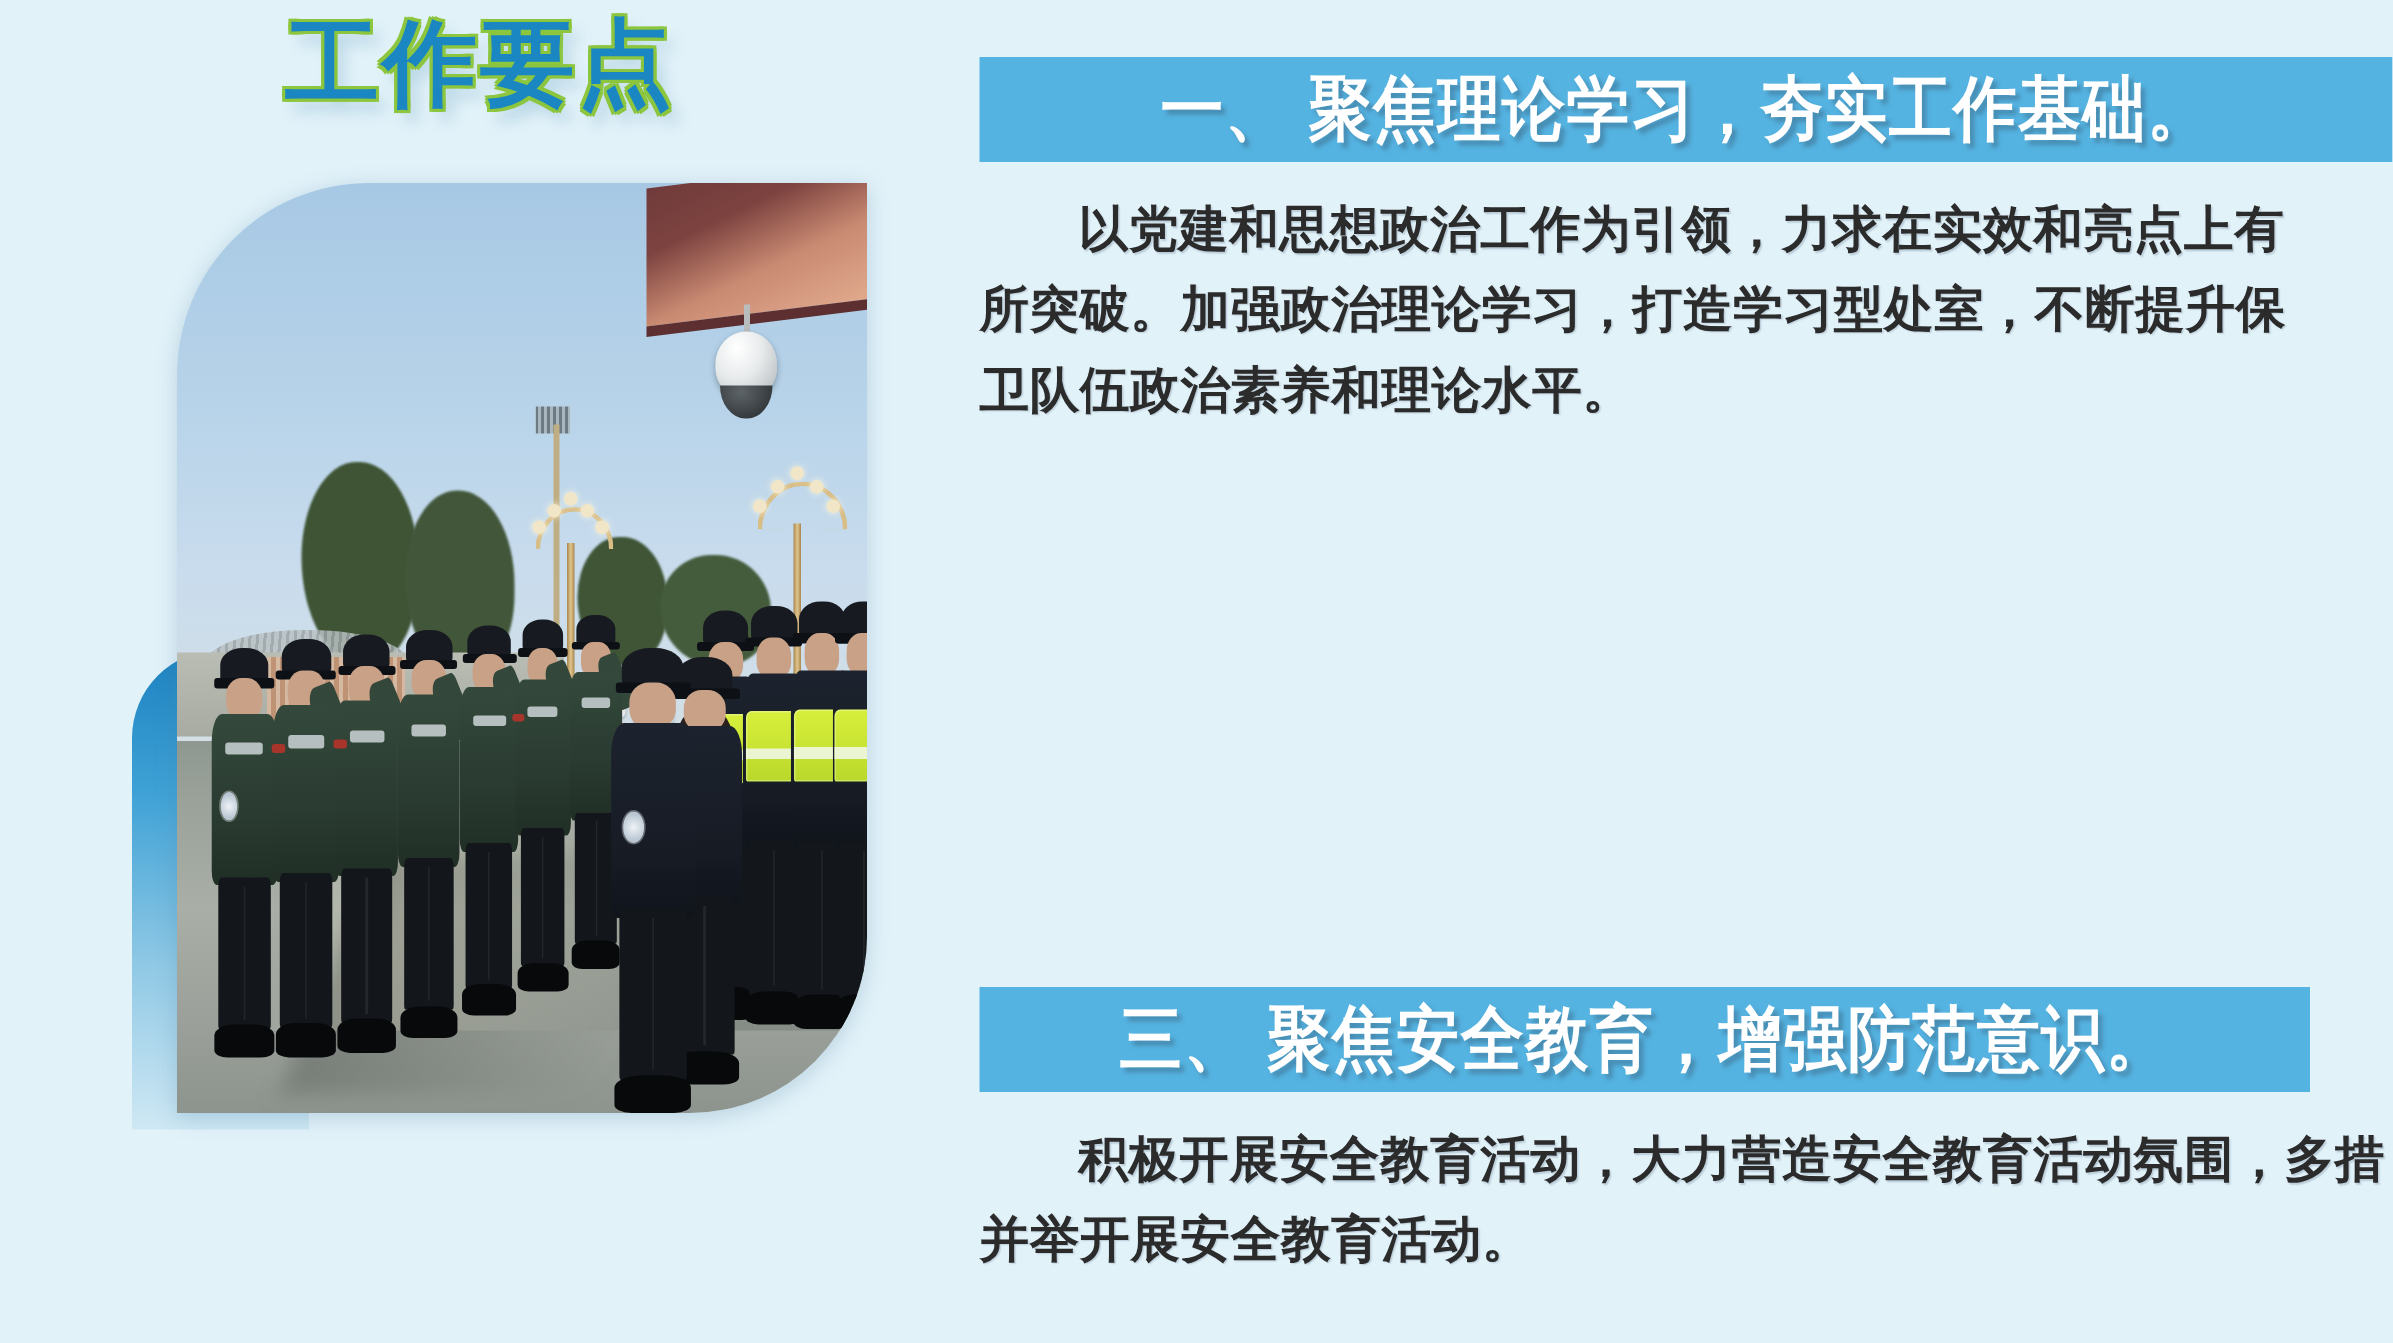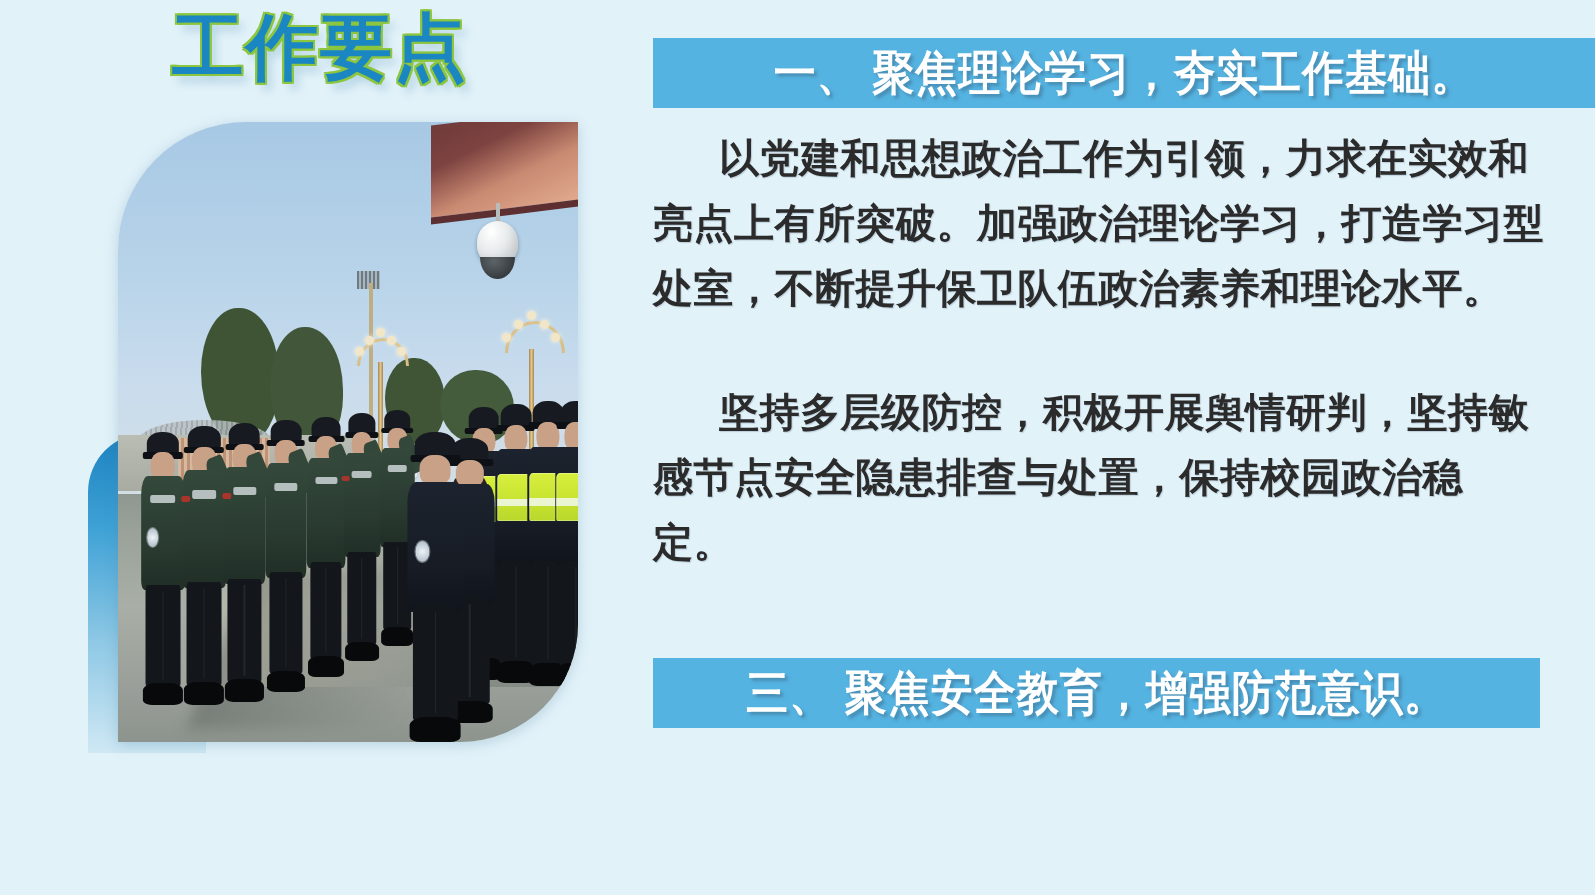--- a/index.html
+++ b/index.html
@@ -12,21 +12,21 @@
   }
   #poster { position:absolute; inset:0; }
 
   
   .left-col { position:absolute; left:0; top:0; width:640px; height:895px; }
 
   .poster-title {
     position:absolute;
     left:0; top:10px; width:640px;
     text-align:center;
-    font-size:72px;
+    font-size:63px;
     font-weight:bold;
     letter-spacing:2px;
     color:#1a86c2;
     line-height:1.05;
     text-shadow:
        2px 0 0 #8cc63f, -2px 0 0 #8cc63f,
        0 2px 0 #8cc63f, 0 -2px 0 #8cc63f,
        2px 2px 0 #8cc63f, -2px 2px 0 #8cc63f,
        2px -2px 0 #8cc63f, -2px -2px 0 #8cc63f,
        6px 8px 10px rgba(120,170,200,.45);
@@ -202,21 +202,21 @@
     font-size:42px;
     font-weight:bold;
     letter-spacing:1px;
     white-space:nowrap;
     text-shadow:3px 3px 3px rgba(60,110,140,.55);
     transform:scaleY(1.12);
   }
   .sec-body {
     margin-top:18px;
     color:#2b2b2b;
-    font-size:40px;
+    font-size:33px;
     font-weight:bold;
     line-height:1.62;
     letter-spacing:.5px;
     text-indent:66px;
     padding-right:4px;
     text-shadow:1px 1px 1px rgba(160,180,195,.6);
   }
   .sec1 { top:38px; }
   .sec1 .sec-bar { width:942px; }
   .sec1 .sec-body { width:900px; }
@@ -425,23 +425,23 @@
   <div class="right-col">
 
     <div class="section sec1">
       <div class="sec-bar">
         <div class="sec-title">一、 聚焦理论学习，夯实工作基础。</div>
       </div>
       <div class="sec-body">以党建和思想政治工作为引领，力求在实效和亮点上有所突破。加强政治理论学习，打造学习型处室，不断提升保卫队伍政治素养和理论水平。</div>
     </div>
 
     <div class="section sec2">
-      <div class="sec-body">坚持多层级防控，积极开展舆情研判，坚持敏感节点安全隐患排查与处置，保持校园政治稳定。</div>
     </div>
 
     <div class="section sec3">
       <div class="sec-bar">
         <div class="sec-title">三、 聚焦安全教育，增强防范意识。</div>
       </div>
+      <div class="sec-body">积极开展安全教育活动，大力营造安全教育活动氛围，多措并举开展安全教育活动。</div>
     </div>
 
   </div>
 </div>
 
 </body></html>

